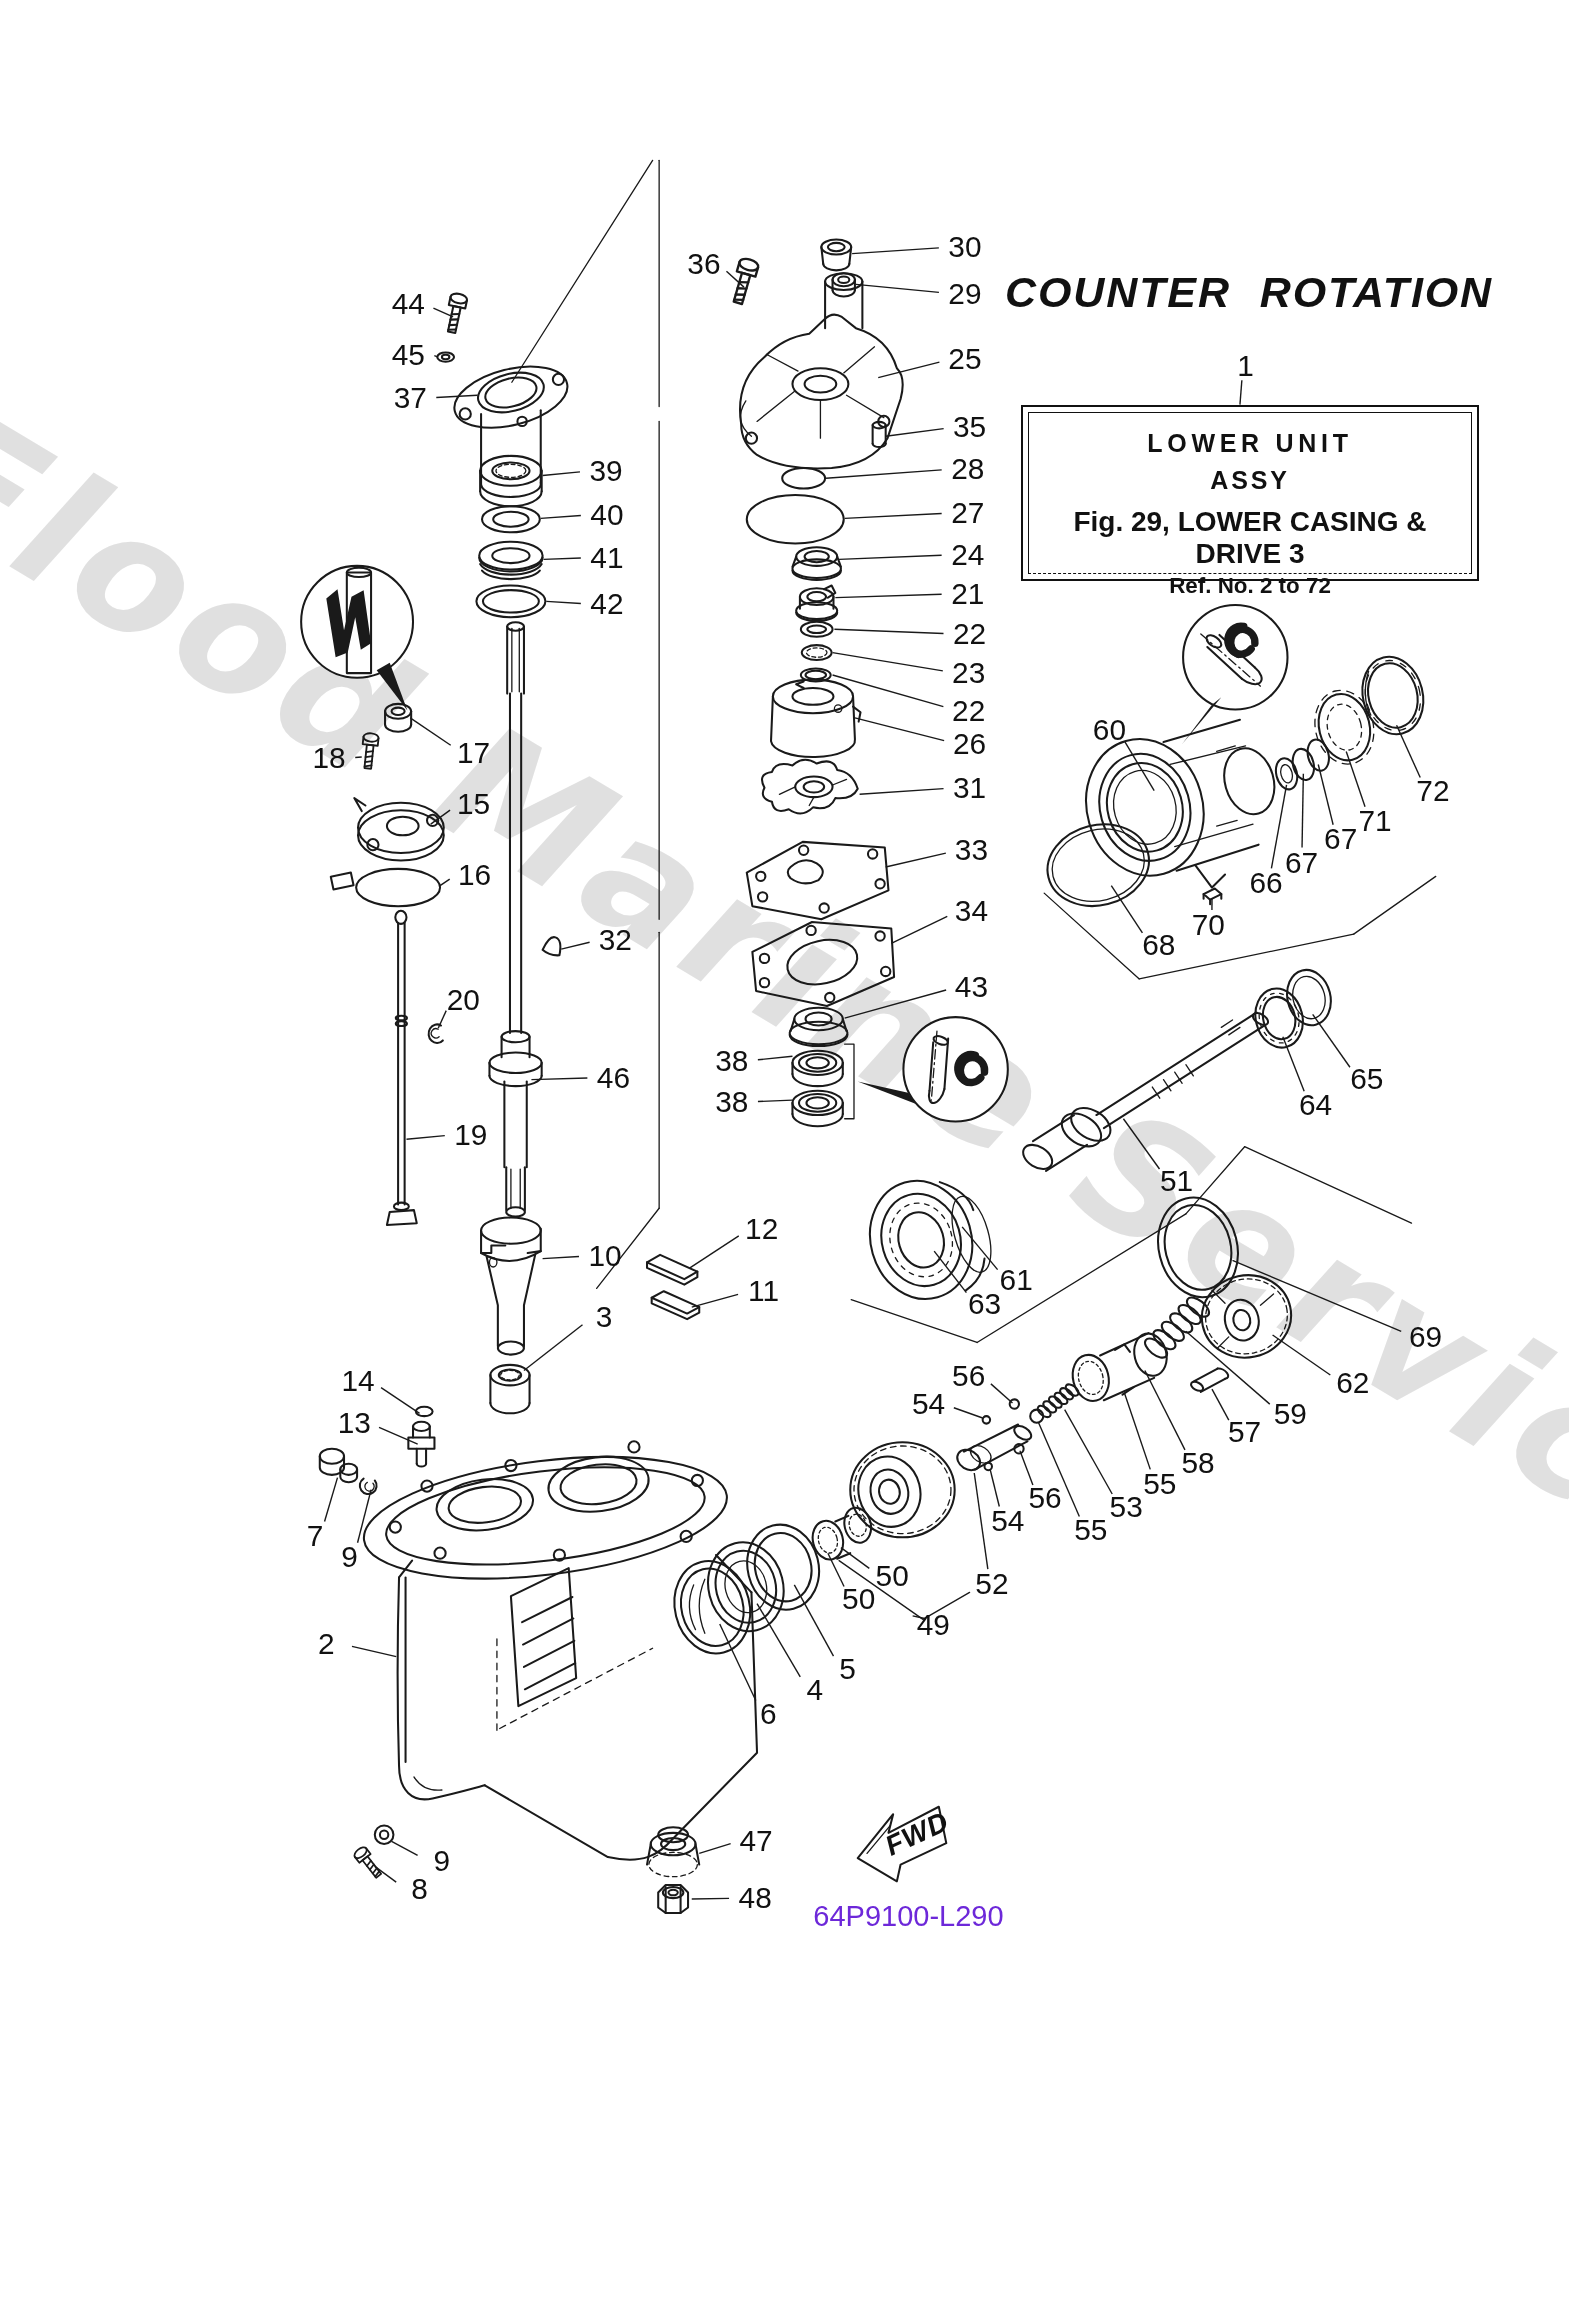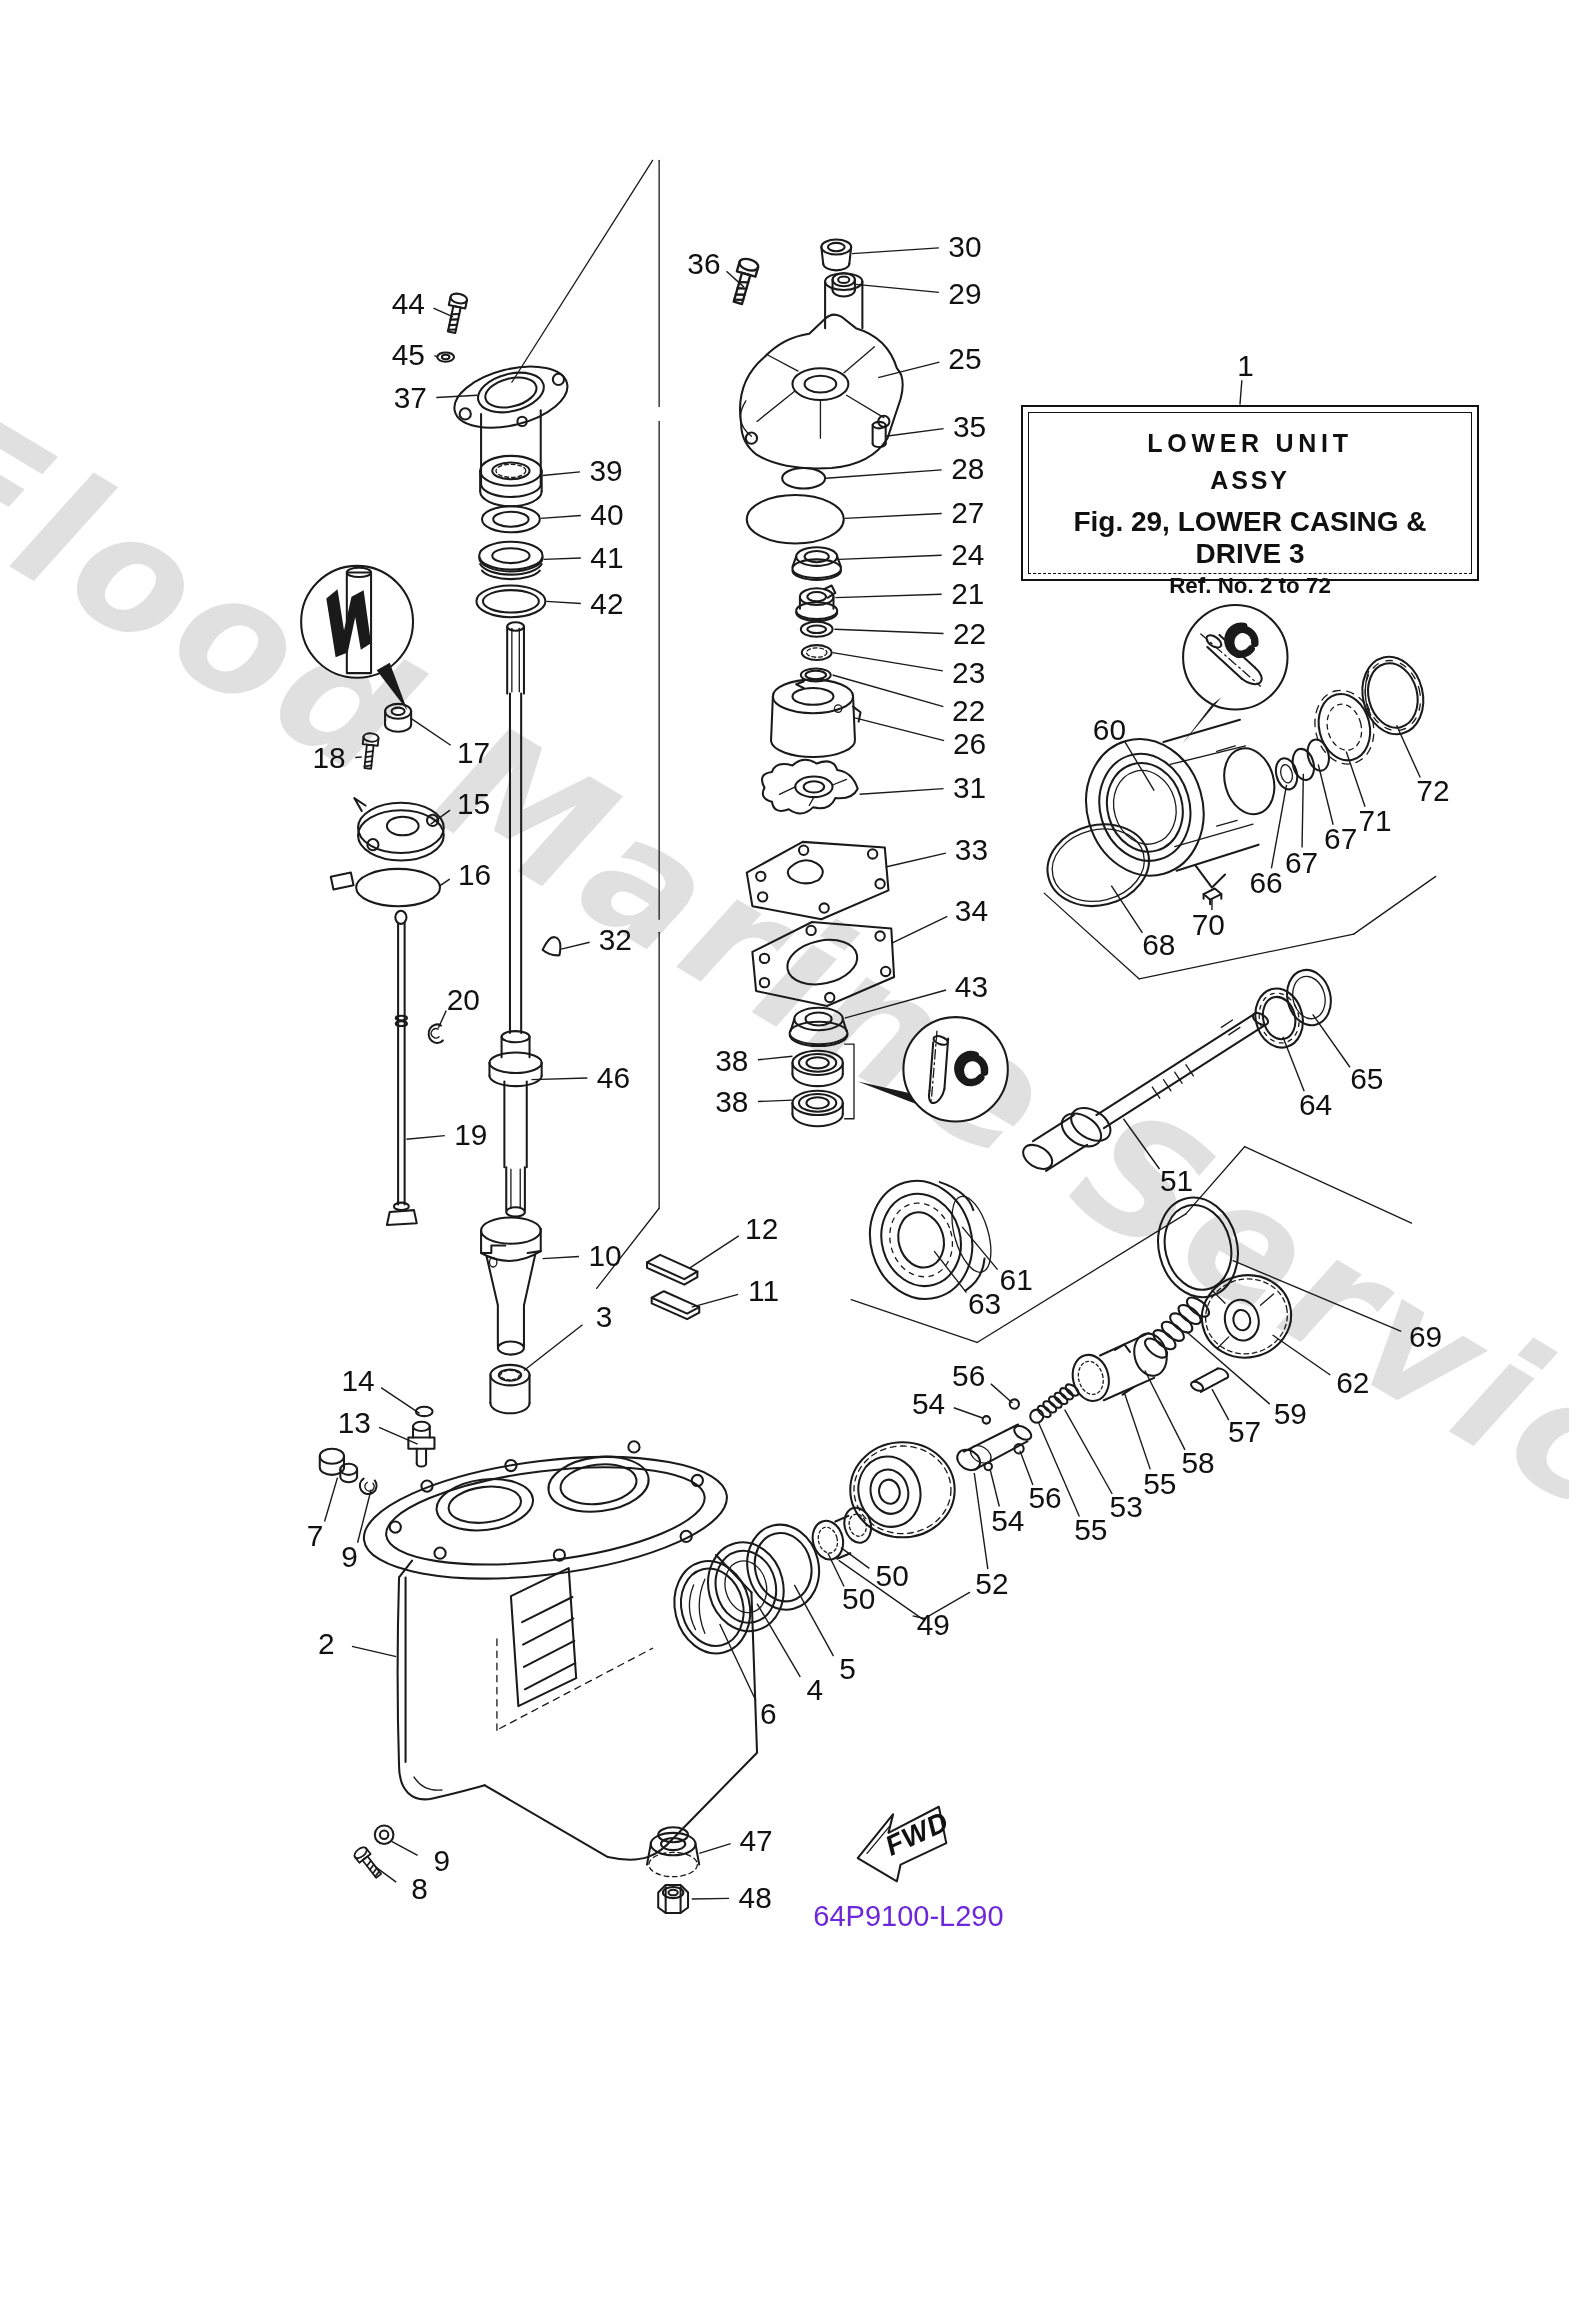--- a/index.html
+++ b/index.html
@@ -769,20 +769,21 @@
         <text x="1396" y="936">67</text>
         <text x="1438" y="911">67</text>
         <text x="1243" y="1024">68</text>
         <text x="1529" y="1445">69</text>
         <text x="1296" y="1003">70</text>
         <text x="1475" y="891">71</text>
         <text x="1537" y="859">72</text>
       </g>
   </svg>
 
+  <div class="title">COUNTER ROTATION</div>
 
   <div class="info-box">
     <div class="info-box-inner">
       <div class="ib-l1">LOWER UNIT</div>
       <div class="ib-l2">ASSY</div>
       <div class="ib-l3">Fig. 29, LOWER CASING &amp; DRIVE 3</div>
       <div class="ib-l4">Ref. No. 2 to 72</div>
     </div>
   </div>
 

